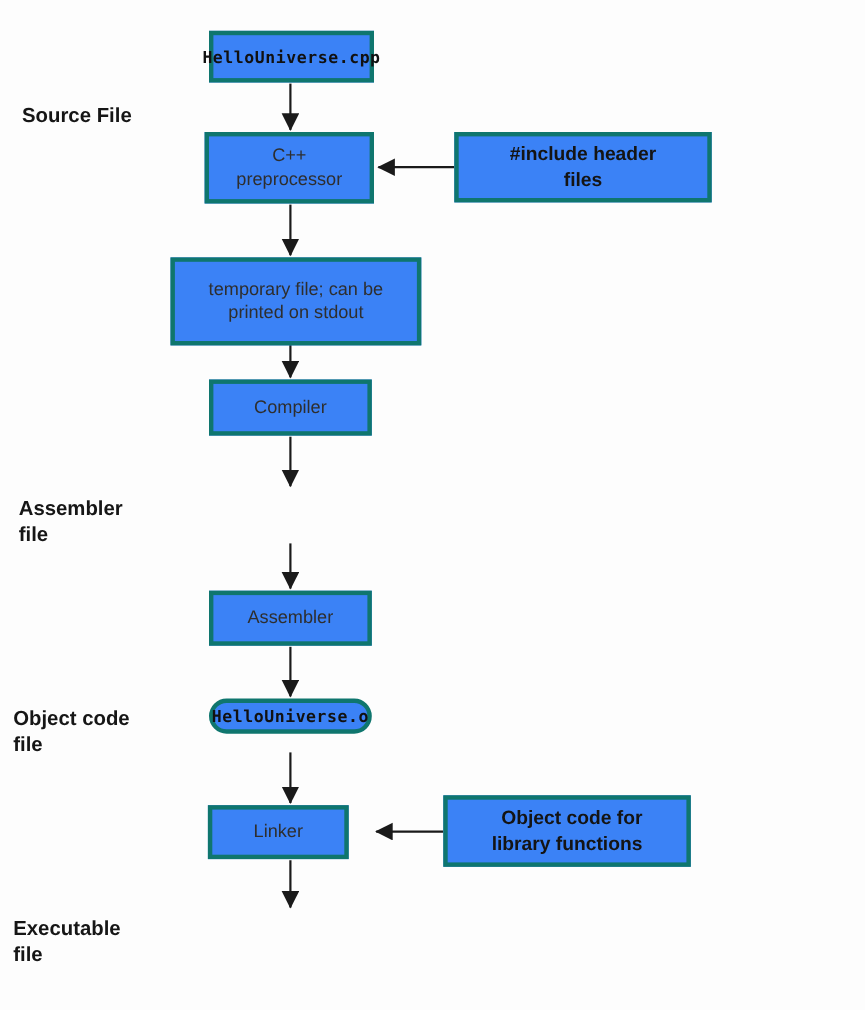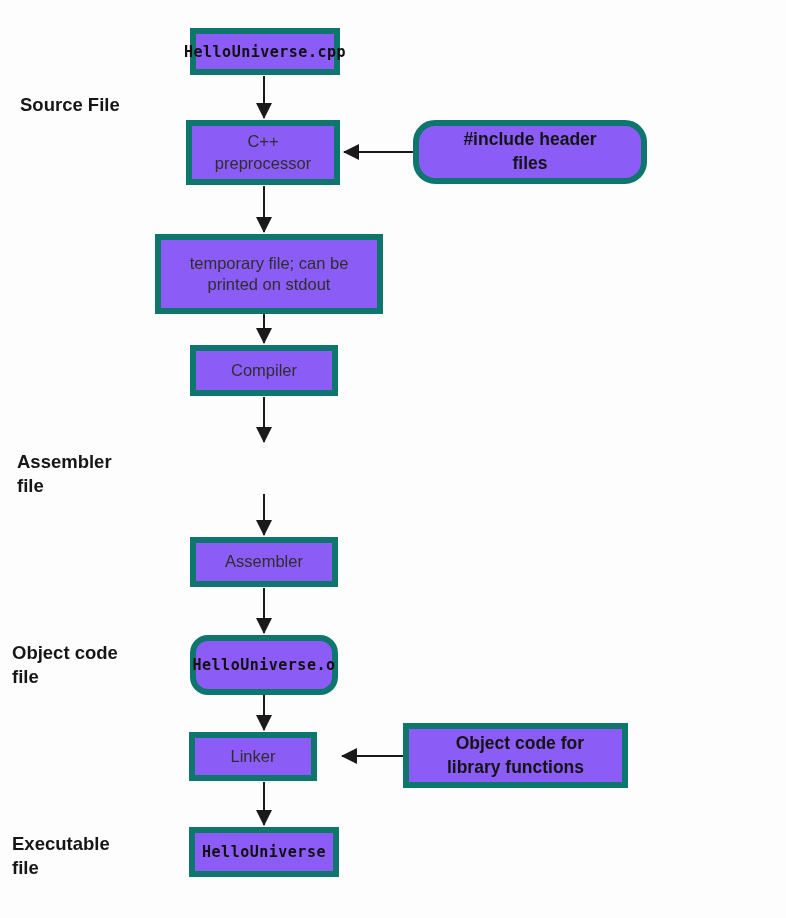--- a/index.html
+++ b/index.html
@@ -15,22 +15,22 @@
     height: 918px;
   }
   .arrows {
     position: absolute;
     left: 0; top: 0;
     width: 786px; height: 918px;
     pointer-events: none;
   }
   .box {
     position: absolute;
-    border: 6px solid #0f766e;
-    background: #8b5cf6;
+    border: 4px solid #0f766e;
+    background: #3b82f6;
     display: flex;
     align-items: center;
     justify-content: center;
     text-align: center;
     white-space: pre-line;
   }
   .proc {
     font-family: "Liberation Sans", sans-serif;
     font-size: 16.5px;
     color: #2e2e2e;
@@ -102,23 +102,22 @@
   <div class="side-label" style="left:12px; top:832px; width:150px;">Executable
 file</div>
 
   <div class="box file" style="left:190px; top:28px;  width:150px; height:47px;">HelloUniverse.cpp</div>
   <div class="box proc" style="left:186px; top:120px; width:154px; height:65px;">C++
 preprocessor</div>
   <div class="box proc" style="left:155px; top:234px; width:228px; height:80px;">temporary file; can be
 printed on stdout</div>
   <div class="box proc" style="left:190px; top:345px; width:148px; height:51px;">Compiler</div>
   <div class="box proc" style="left:190px; top:537px; width:148px; height:50px;">Assembler</div>
-  <div class="box file" style="left:190px; top:635px; width:148px; height:60px;border-radius:18px;">HelloUniverse.o</div>
+  <div class="box file" style="left:190px; top:635px; width:148px; height:32px;border-radius:18px;">HelloUniverse.o</div>
   <div class="box proc" style="left:189px; top:732px; width:128px; height:49px;">Linker</div>
-  <div class="box file" style="left:189px; top:827px; width:150px; height:50px;">HelloUniverse</div>
 
-  <div class="box inputbox" style="left:413px; top:120px; width:234px; height:64px;border-radius:22px;">#include header
+  <div class="box inputbox" style="left:413px; top:120px; width:234px; height:64px;">#include header
 files</div>
   <div class="box inputbox" style="left:403px; top:723px; width:225px; height:65px;text-align:right;">Object code for
 library functions</div>
 
 
 </div>
 
 </body></html>

